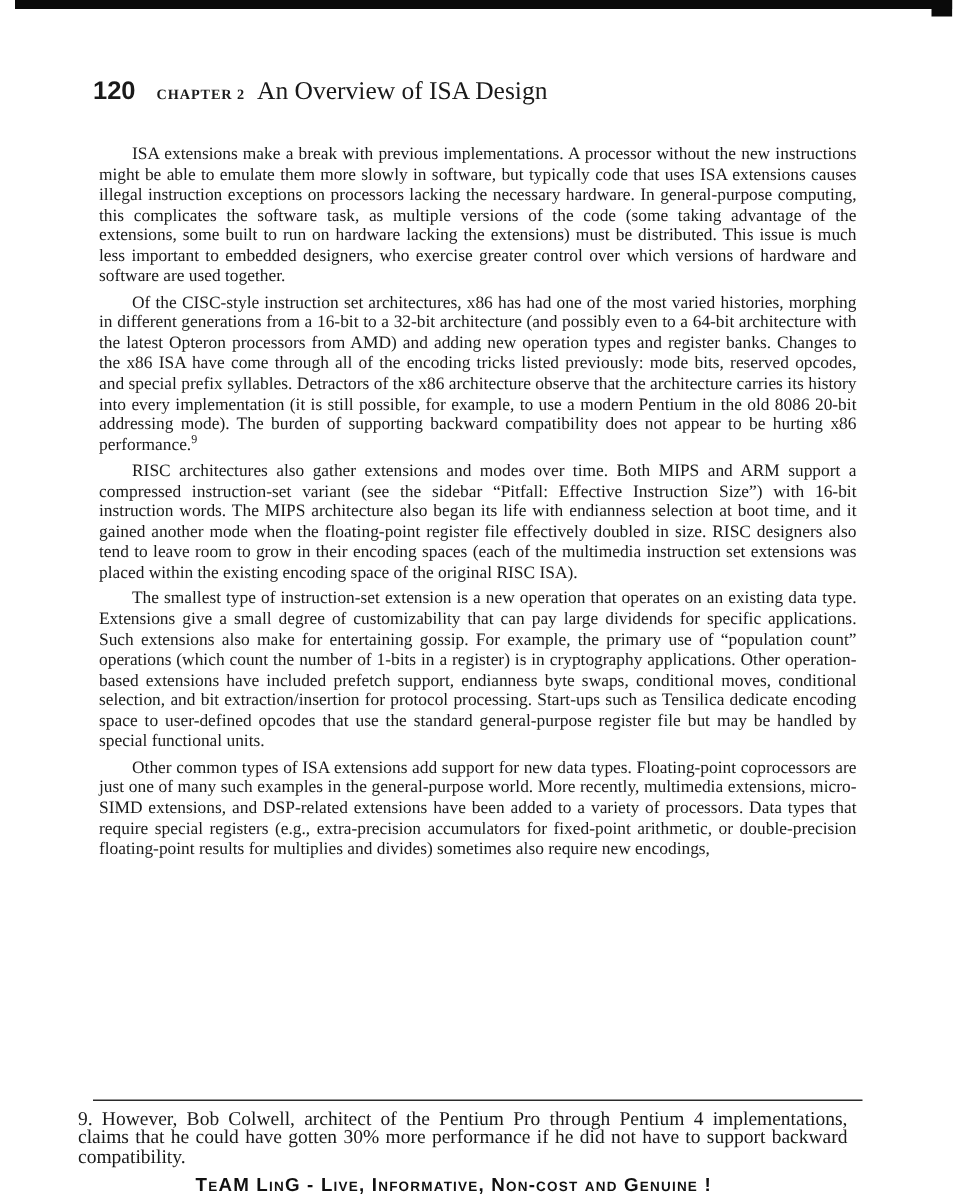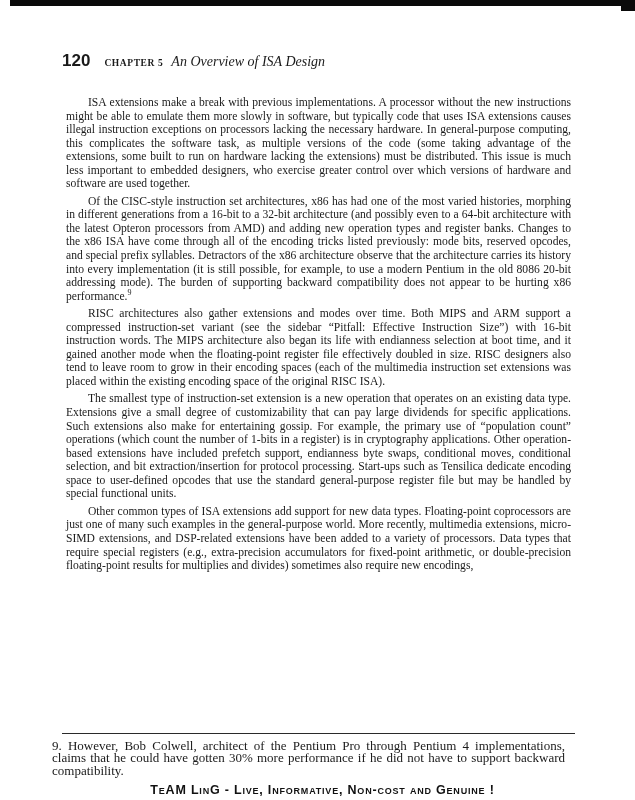--- a/index.html
+++ b/index.html
@@ -36,22 +36,21 @@
     margin-right: 14px;
   }
   .chapter-label {
     font-family: "Liberation Serif", serif;
     font-weight: bold;
     font-size: 9.5px;
     letter-spacing: 0.6px;
     margin-right: 8px;
   }
   .chapter-title {
-    font-size: 14px;
-    font-style: italic;
+    font-size: 17px;
   }
   .body-text {
     position: absolute;
     top: 92px; left: 62px;
     width: 513px;
     font-size: 11.6px;
     line-height: 13.55px;
     text-align: justify;
   }
   .body-text p {
@@ -72,41 +71,41 @@
   .footnote {
     position: absolute;
     top: 740px; left: 52px;
     width: 513px;
     font-size: 13px;
     line-height: 12.4px;
     text-align: justify;
   }
   .watermark {
     position: absolute;
-    top: 783px; left: 66px;
+    top: 783px; left: 46px;
     width: 513px;
     text-align: center;
     font-family: "Liberation Sans", sans-serif;
     font-weight: bold;
     font-size: 12.5px;
     letter-spacing: 0.8px;
     font-variant: small-caps;
     color: #111111;
   }
 </style>
 </head>
 <body>
 
 <div class="page">
 
   <div class="scan-edge"></div>
   <div class="scan-corner"></div>
 
   <header class="page-header">
-    <span class="page-number">120</span><span class="chapter-label">CHAPTER 5</span><span class="chapter-title">An Overview of ISA Design</span>
+    <span class="page-number">120</span><span class="chapter-label">CHAPTER 2</span><span class="chapter-title">An Overview of ISA Design</span>
   </header>
 
   <main class="body-text">
     <p><span>ISA extensions make a break with previous implementations. A processor without the new instructions might be able to emulate them more slowly in software, but typically code that uses ISA extensions causes illegal instruction exceptions on processors lacking the necessary hardware. In general-purpose computing, this complicates the software task, as multiple versions of the code (some taking advantage of the extensions, some built to run on hardware lacking the extensions) must be distributed. This issue is much less important to embedded designers, who exercise greater control over which versions of hardware and software are used together.</span></p>
     <p><span>Of the CISC-style instruction set architectures, x86 has had one of the most varied histories, morphing in different generations from a 16-bit to a 32-bit architecture (and possibly even to a 64-bit architecture with the latest Opteron processors from AMD) and adding new operation types and register banks. Changes to the x86 ISA have come through all of the encoding tricks listed previously: mode bits, reserved opcodes, and special prefix syllables. Detractors of the x86 architecture observe that the architecture carries its history into every implementation (it is still possible, for example, to use a modern Pentium in the old 8086 20-bit addressing mode). The burden of supporting backward compatibility does not appear to be hurting x86 performance.</span><sup>9</sup></p>
     <p><span>RISC architectures also gather extensions and modes over time. Both MIPS and ARM support a compressed instruction-set variant (see the sidebar “Pitfall: Effective Instruction Size”) with 16-bit instruction words. The MIPS architecture also began its life with endianness selection at boot time, and it gained another mode when the floating-point register file effectively doubled in size. RISC designers also tend to leave room to grow in their encoding spaces (each of the multimedia instruction set extensions was placed within the existing encoding space of the original RISC ISA).</span></p>
     <p><span>The smallest type of instruction-set extension is a new operation that operates on an existing data type. Extensions give a small degree of customizability that can pay large dividends for specific applications. Such extensions also make for entertaining gossip. For example, the primary use of “population count” operations (which count the number of 1-bits in a register) is in cryptography applications. Other operation-based extensions have included prefetch support, endianness byte swaps, conditional moves, conditional selection, and bit extraction/insertion for protocol processing. Start-ups such as Tensilica dedicate encoding space to user-defined opcodes that use the standard general-purpose register file but may be handled by special functional units.</span></p>
     <p><span>Other common types of ISA extensions add support for new data types. Floating-point coprocessors are just one of many such examples in the general-purpose world. More recently, multimedia extensions, micro-SIMD extensions, and DSP-related extensions have been added to a variety of processors. Data types that require special registers (e.g., extra-precision accumulators for fixed-point arithmetic, or double-precision floating-point results for multiplies and divides) sometimes also require new encodings,</span></p>
   </main>
 

